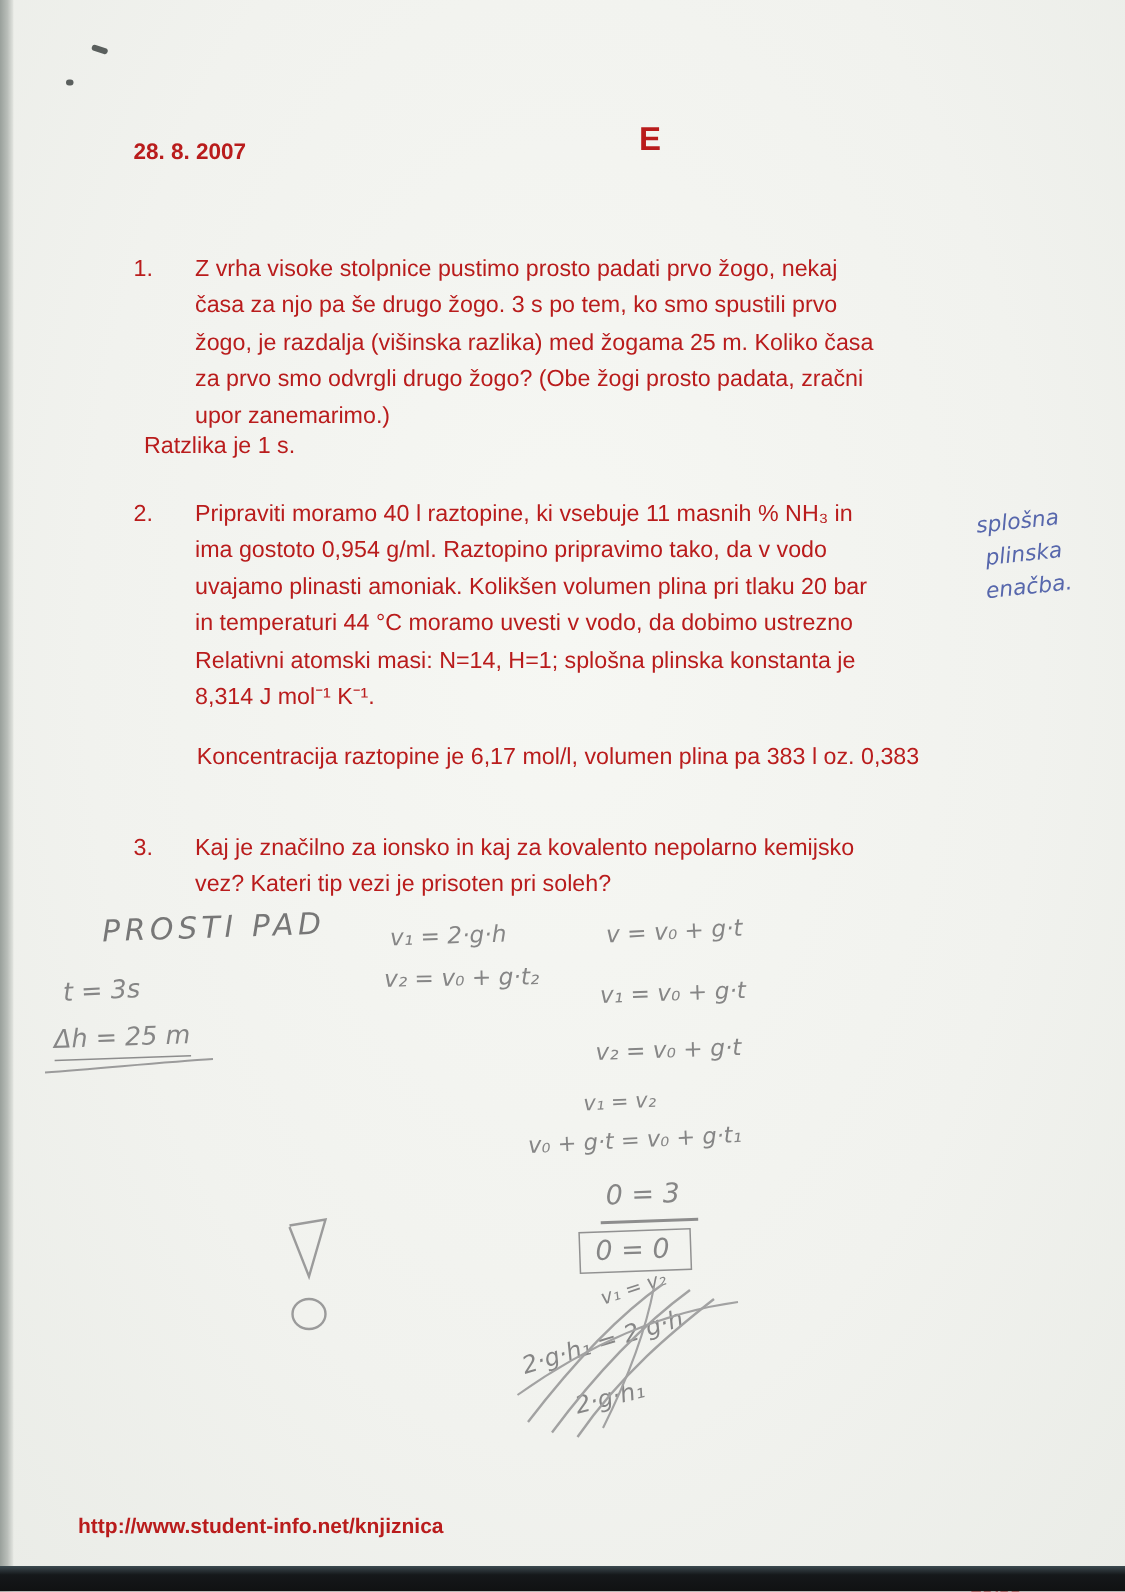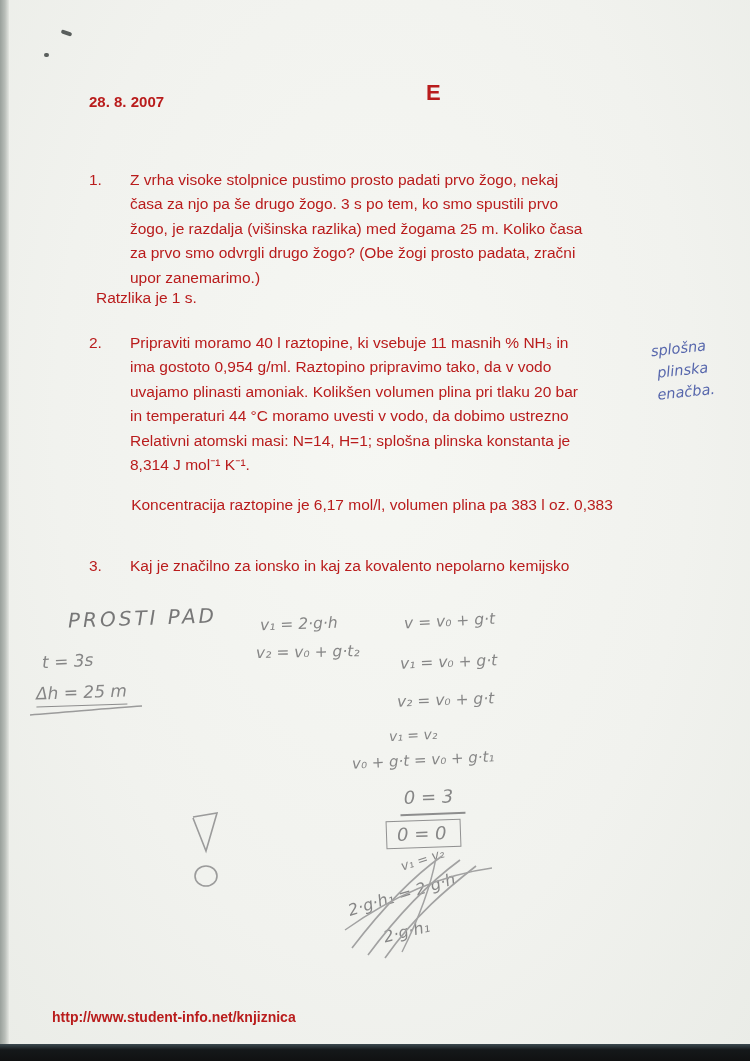--- a/index.html
+++ b/index.html
@@ -76,20 +76,21 @@
   <div style="margin-left:2px;">enačba.</div>
 </div>
 
 <div class="abs typed" style="left:82px; top:493px; width:580px;text-align:center;">
   <div>Koncentracija raztopine je 6,17 mol/l, volumen plina pa 383 l oz. 0,383</div>
 </div>
 
 <div class="abs typed" style="left:89px; top:554px;">3.</div>
 <div class="abs typed qtext" style="left:130px; top:554px;">
   <div>Kaj je značilno za ionsko in kaj za kovalento nepolarno kemijsko</div>
+  <div>vez? Kateri tip vezi je prisoten pri soleh?</div>
 </div>
 
 <div class="abs hw" style="left:68px; top:606px; font-size:20px; letter-spacing:3px; transform:rotate(-2deg); color:#777;">PROSTI PAD</div>
 <div class="abs hw" style="left:42px; top:651px; font-size:17px; transform:rotate(-3deg);">t = 3s</div>
 <div class="abs hw" style="left:36px; top:682px; font-size:17px; transform:rotate(-2deg); border-bottom:1.7px solid #8d8d8d; padding-bottom:3px;">Δh = 25 m</div>
 
 <div class="abs hw" style="left:260px; top:615px; font-size:15.5px; transform:rotate(-2deg);">v₁ = 2·g·h</div>
 <div class="abs hw" style="left:256px; top:643px; font-size:15.5px; transform:rotate(-1deg);">v₂ = v₀ + g·t₂</div>
 
 <div class="abs hw" style="left:404px; top:612px; font-size:15.5px; transform:rotate(-3deg);">v = v₀ + g·t</div>

